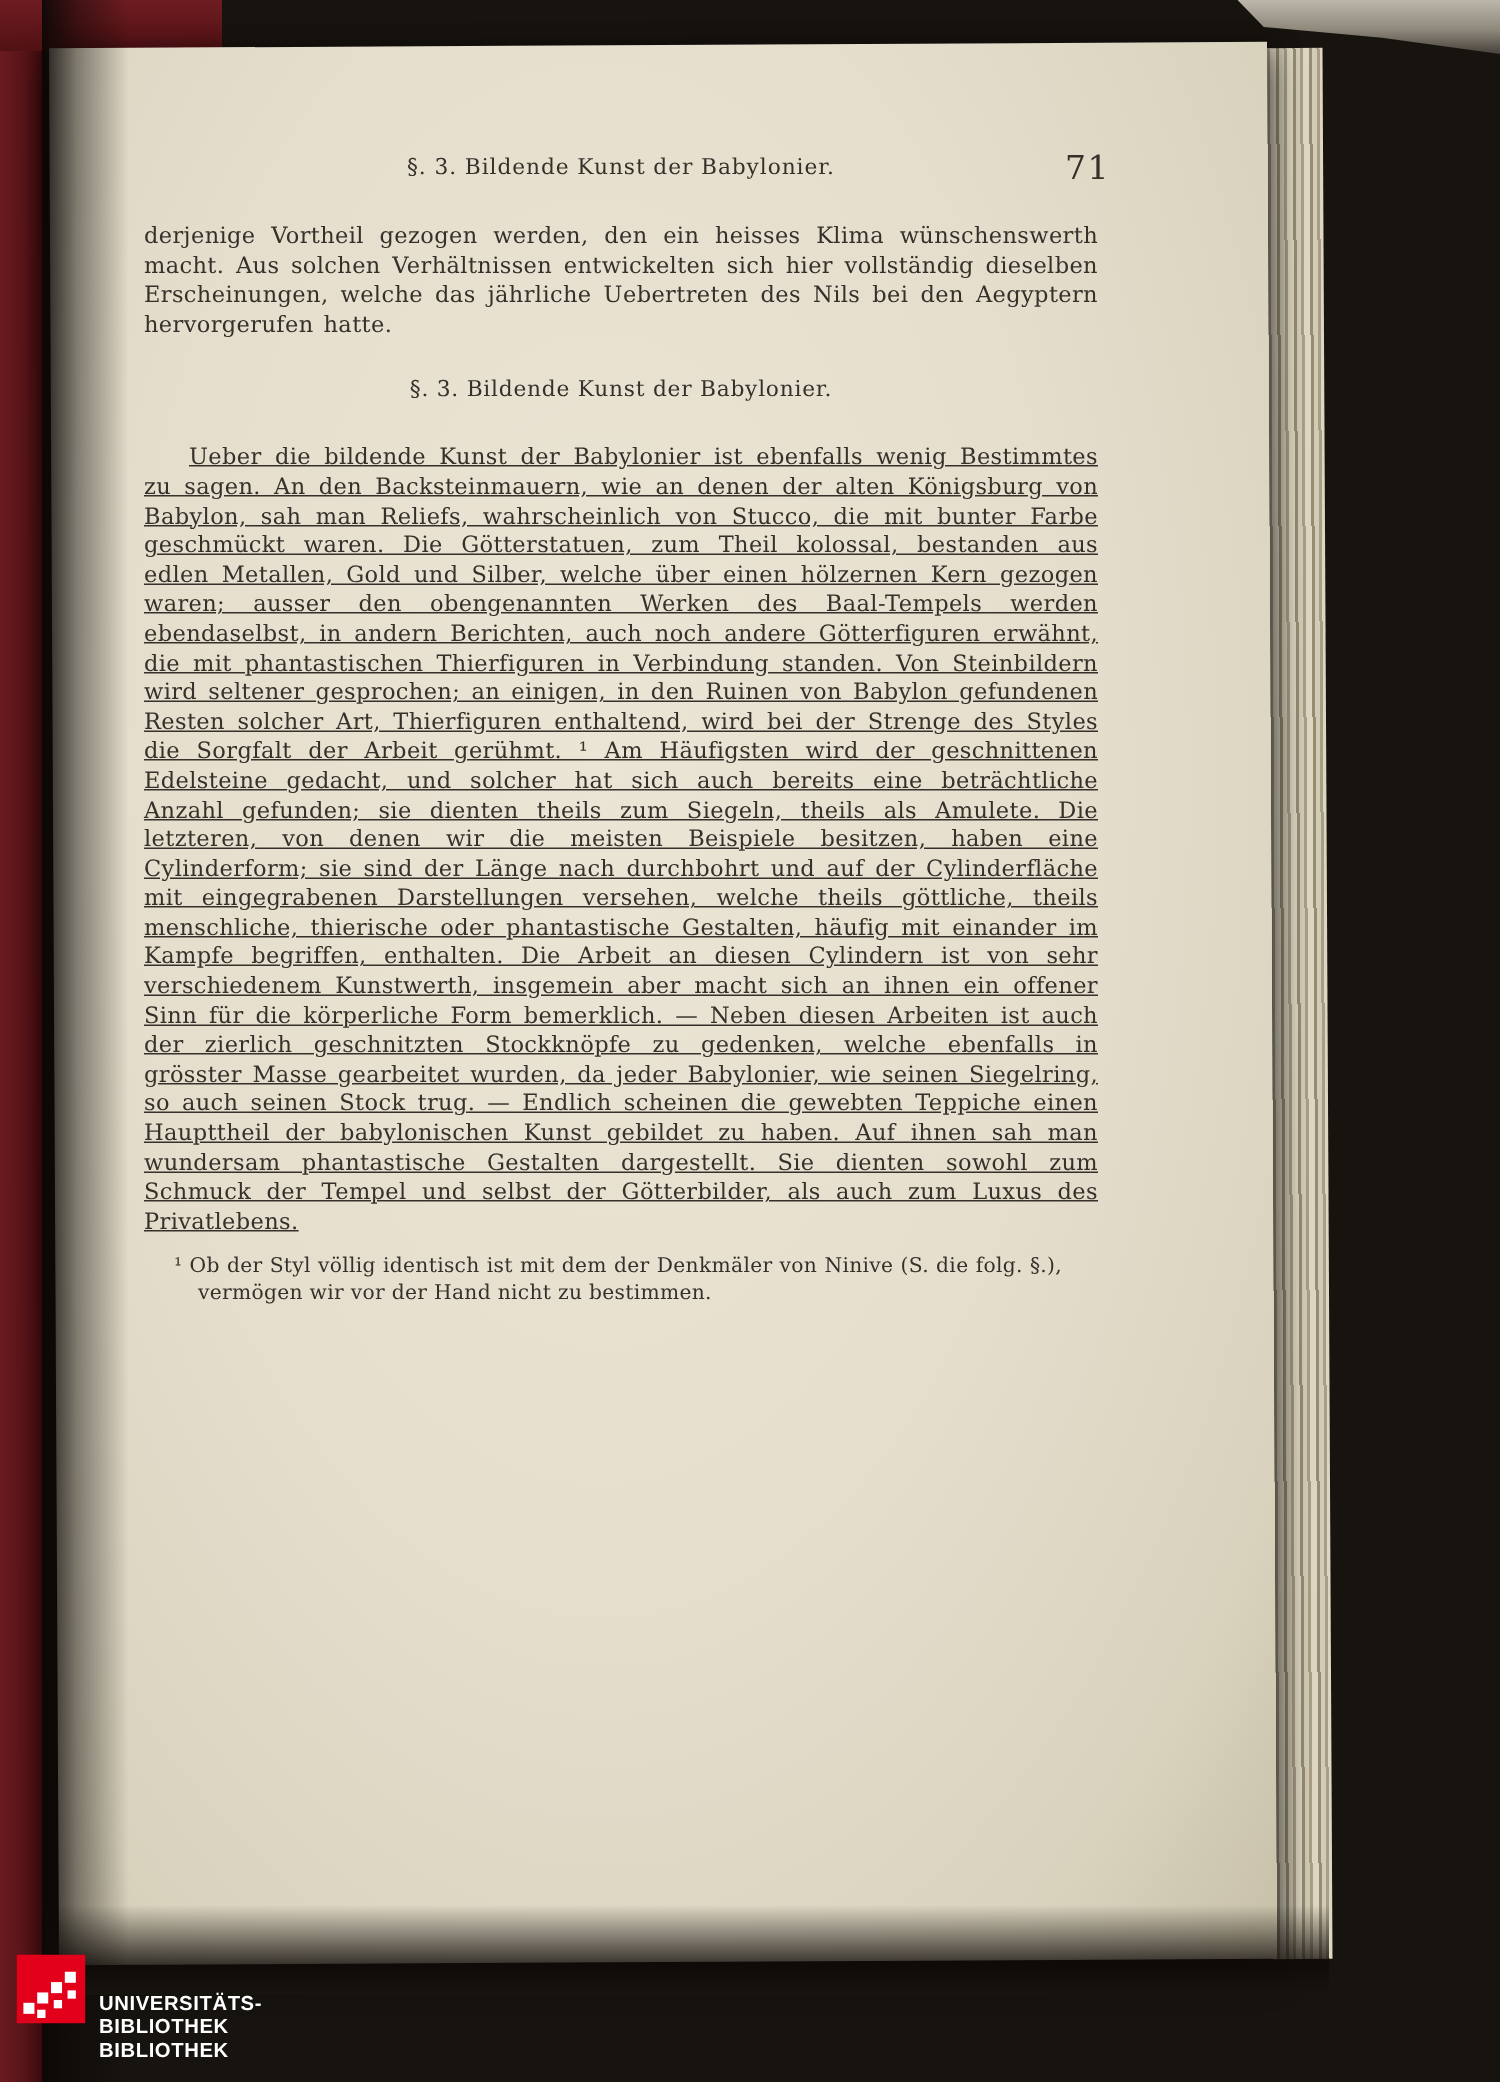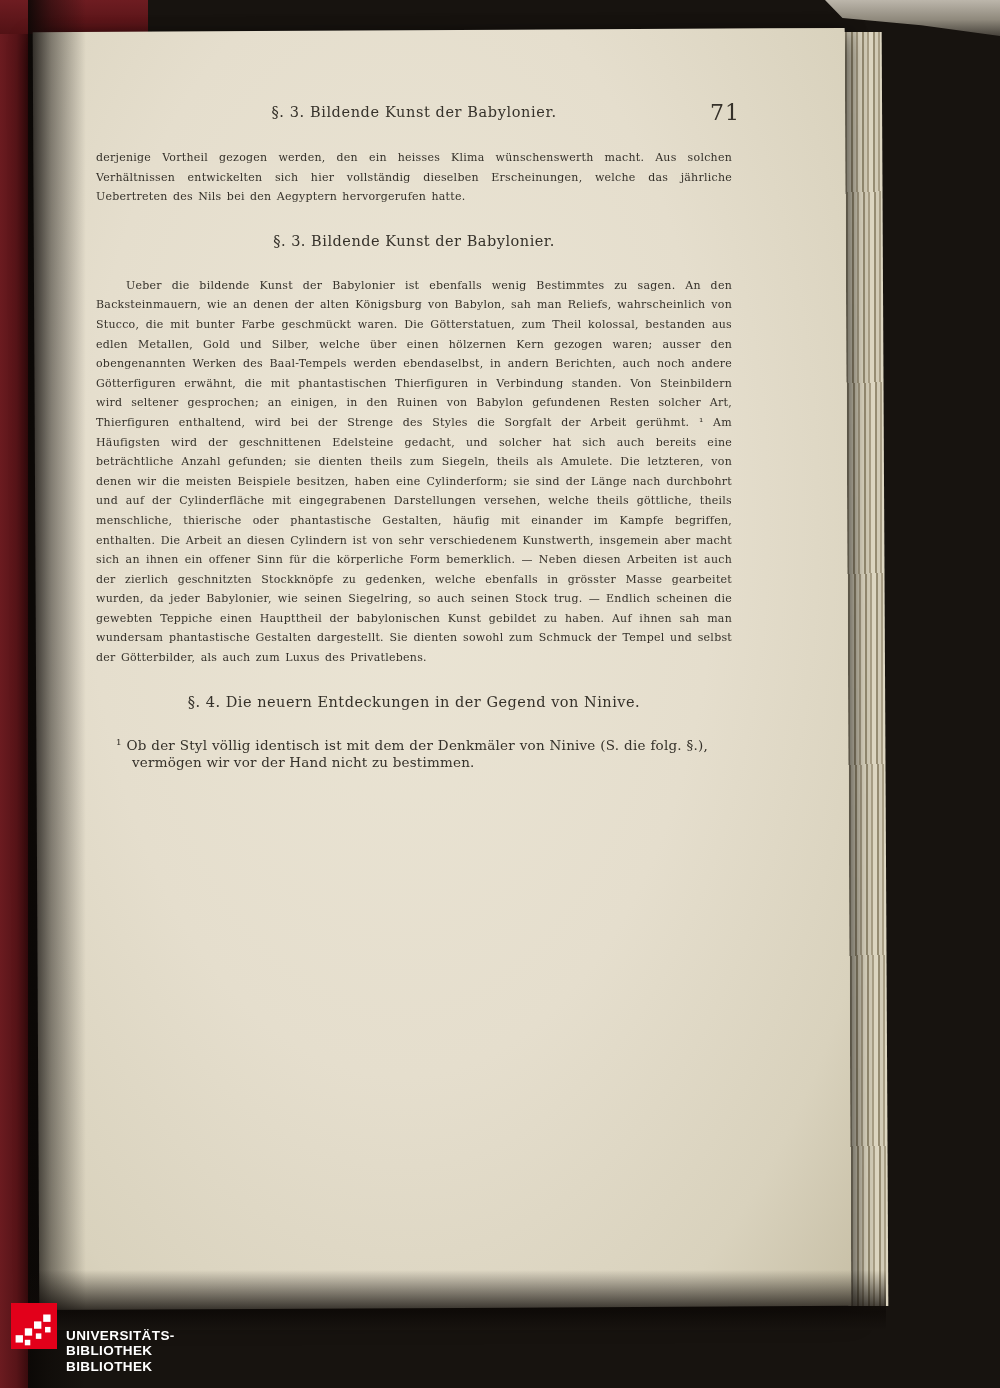--- a/index.html
+++ b/index.html
@@ -71,24 +71,24 @@
   }
   .running-head {
     position: relative; text-align: center;
     font-size: 14.5px; letter-spacing: 0.6px; margin-bottom: 28px;
   }
   .page-num {
     position: absolute; right: -8px; top: -4px;
     font-size: 22px; letter-spacing: 1px;
   }
   p.body {
-    font-size: 11px; line-height: 19.6px;
+    font-size: 15px; line-height: 19.6px;
     text-align: justify; letter-spacing: 0.25px; word-spacing: 1.6px;
   }
-  p.indent { text-indent: 30px; }
+  p.indent { text-indent: 30px; text-decoration: underline; }
   .section-heading {
     font-weight: normal; font-size: 14.5px; text-align: center;
     letter-spacing: 0.5px; margin: 26px 0 27px 0;
   }
   .footnote {
     font-size: 13.5px; line-height: 17.2px; margin-top: 12px;
     padding-left: 36px; text-indent: -16px; width: 612px;
     text-align: justify; letter-spacing: 0.2px;
   }
 
@@ -122,21 +122,20 @@
       <span>§. 3. Bildende Kunst der Babylonier.</span>
       <span class="page-num">71</span>
     </div>
 
     <p class="body">derjenige Vortheil gezogen werden, den ein heisses Klima wünschenswerth macht. Aus solchen Verhältnissen entwickelten sich hier vollständig dieselben Erscheinungen, welche das jährliche Uebertreten des Nils bei den Aegyptern hervorgerufen hatte.</p>
 
     <h3 class="section-heading">§. 3. Bildende Kunst der Babylonier.</h3>
 
     <p class="body indent">Ueber die bildende Kunst der Babylonier ist ebenfalls wenig Bestimmtes zu sagen. An den Backsteinmauern, wie an denen der alten Königsburg von Babylon, sah man Reliefs, wahrscheinlich von Stucco, die mit bunter Farbe geschmückt waren. Die Götterstatuen, zum Theil kolossal, bestanden aus edlen Metallen, Gold und Silber, welche über einen hölzernen Kern gezogen waren; ausser den obengenannten Werken des Baal-Tempels werden ebendaselbst, in andern Berichten, auch noch andere Götterfiguren erwähnt, die mit phantastischen Thierfiguren in Verbindung standen. Von Steinbildern wird seltener gesprochen; an einigen, in den Ruinen von Babylon gefundenen Resten solcher Art, Thierfiguren enthaltend, wird bei der Strenge des Styles die Sorgfalt der Arbeit gerühmt. ¹ Am Häufigsten wird der geschnittenen Edelsteine gedacht, und solcher hat sich auch bereits eine beträchtliche Anzahl gefunden; sie dienten theils zum Siegeln, theils als Amulete. Die letzteren, von denen wir die meisten Beispiele besitzen, haben eine Cylinderform; sie sind der Länge nach durchbohrt und auf der Cylinderfläche mit eingegrabenen Darstellungen versehen, welche theils göttliche, theils menschliche, thierische oder phantastische Gestalten, häufig mit einander im Kampfe begriffen, enthalten. Die Arbeit an diesen Cylindern ist von sehr verschiedenem Kunstwerth, insgemein aber macht sich an ihnen ein offener Sinn für die körperliche Form bemerklich. — Neben diesen Arbeiten ist auch der zierlich geschnitzten Stockknöpfe zu gedenken, welche ebenfalls in grösster Masse gearbeitet wurden, da jeder Babylonier, wie seinen Siegelring, so auch seinen Stock trug. — Endlich scheinen die gewebten Teppiche einen Haupttheil der babylonischen Kunst gebildet zu haben. Auf ihnen sah man wundersam phantastische Gestalten dargestellt. Sie dienten sowohl zum Schmuck der Tempel und selbst der Götterbilder, als auch zum Luxus des Privatlebens.</p>
 
-    <h3 class="section-heading">§. 4. Die neuern Entdeckungen in der Gegend von Ninive.</h3>
 
 
     <p class="footnote">¹ Ob der Styl völlig identisch ist mit dem der Denkmäler von Ninive (S. die folg. §.), vermögen wir vor der Hand nicht zu bestimmen.</p>
 
   </div>
 
   <div class="gutter-shadow"></div>
   <div class="bottom-shadow"></div>
 
   <div class="stamp">

